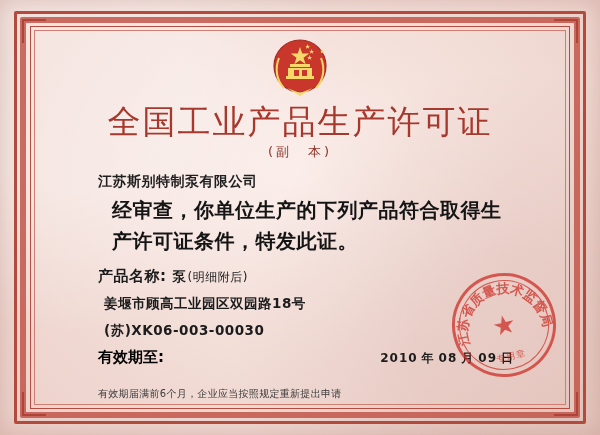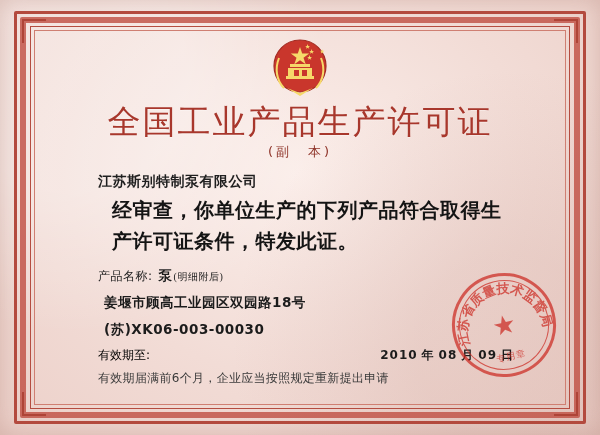--- a/index.html
+++ b/index.html
@@ -132,40 +132,39 @@
     font-size: 13px;
     color: #1c1c1c;
   }
   .field-row {
     display: flex;
     align-items: baseline;
     margin-bottom: 9px;
     letter-spacing: 0.5px;
   }
   .field-label {
-    font-weight: normal;
+    font-weight: bold;
     white-space: nowrap;
-    font-size: 12px;
+    font-size: 15px;
   }
   .field-value {
     font-weight: bold;
     margin-left: 6px;
     font-size: 13.5px;
     white-space: nowrap;
   }
   .field-note {
     font-weight: normal;
-    font-size: 10px;
+    font-size: 12px;
     margin-left: 1px;
-    font-family: Liberation Serif, serif;
   }
 
   .date-row {
     display: flex;
-    align-items: center;
+    align-items: flex-end;
     justify-content: space-between;
     padding-left: 58px;
     padding-right: 46px;
     margin-top: -1px;
   }
   .date-left {
     display: flex;
     align-items: baseline;
     font-size: 13.5px;
     font-weight: bold;
@@ -175,23 +174,23 @@
     font-weight: bold;
     letter-spacing: 1px;
     color: #1c1c1c;
     white-space: nowrap;
   }
   .date-right span.num {
     margin: 0 4px;
   }
 
   .footnote {
-    margin-top: 6px;
+    margin-top: 20px;
     padding-left: 58px;
-    font-size: 12px;
+    font-size: 10px;
     color: #3a3a3a;
     letter-spacing: 0.3px;
   }
 
   
   .seal {
     position: absolute;
     right: 44px;
     bottom: 58px;
     width: 104px;

